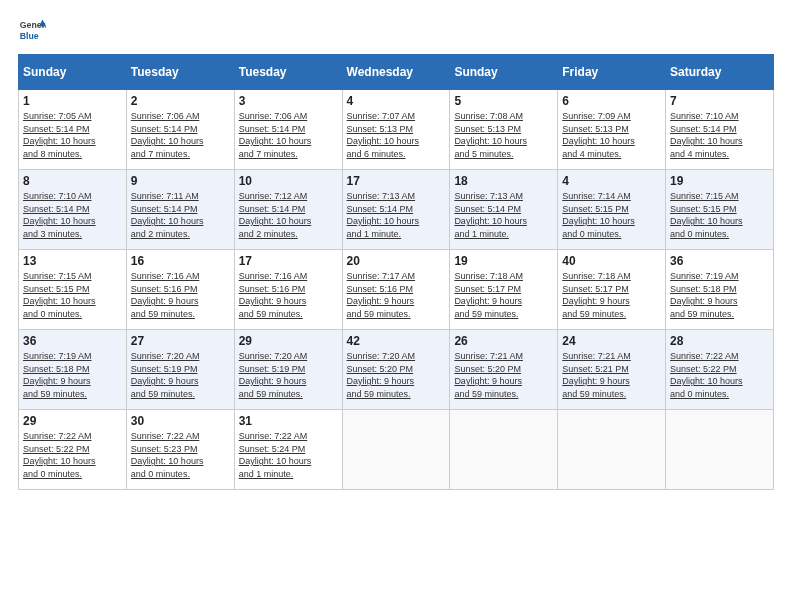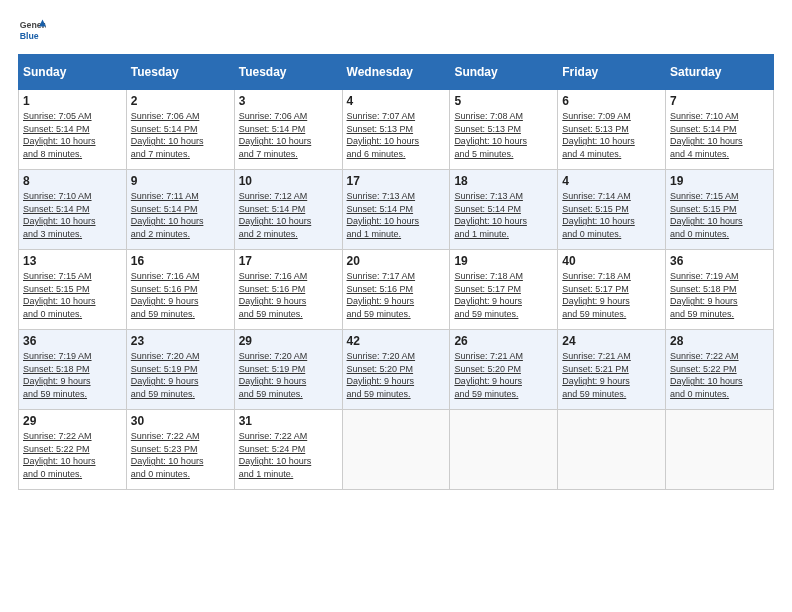--- a/index.html
+++ b/index.html
@@ -213,21 +213,21 @@
             <span class="day-num">36</span>
             <div class="cell-text">Sunrise: 7:19 AM<br>Sunset: 5:18 PM<br>Daylight: 9 hours<br>and 59 minutes.</div>
           </td>
         </tr>
         <tr>
           <td>
             <span class="day-num">36</span>
             <div class="cell-text">Sunrise: 7:19 AM<br>Sunset: 5:18 PM<br>Daylight: 9 hours<br>and 59 minutes.</div>
           </td>
           <td>
-            <span class="day-num">23</span>
+            <span class="day-num">27</span>
             <div class="cell-text">Sunrise: 7:20 AM<br>Sunset: 5:19 PM<br>Daylight: 9 hours<br>and 59 minutes.</div>
           </td>
           <td>
             <span class="day-num">29</span>
             <div class="cell-text">Sunrise: 7:20 AM<br>Sunset: 5:19 PM<br>Daylight: 9 hours<br>and 59 minutes.</div>
           </td>
           <td>
             <span class="day-num">42</span>
             <div class="cell-text">Sunrise: 7:20 AM<br>Sunset: 5:20 PM<br>Daylight: 9 hours<br>and 59 minutes.</div>
           </td>

